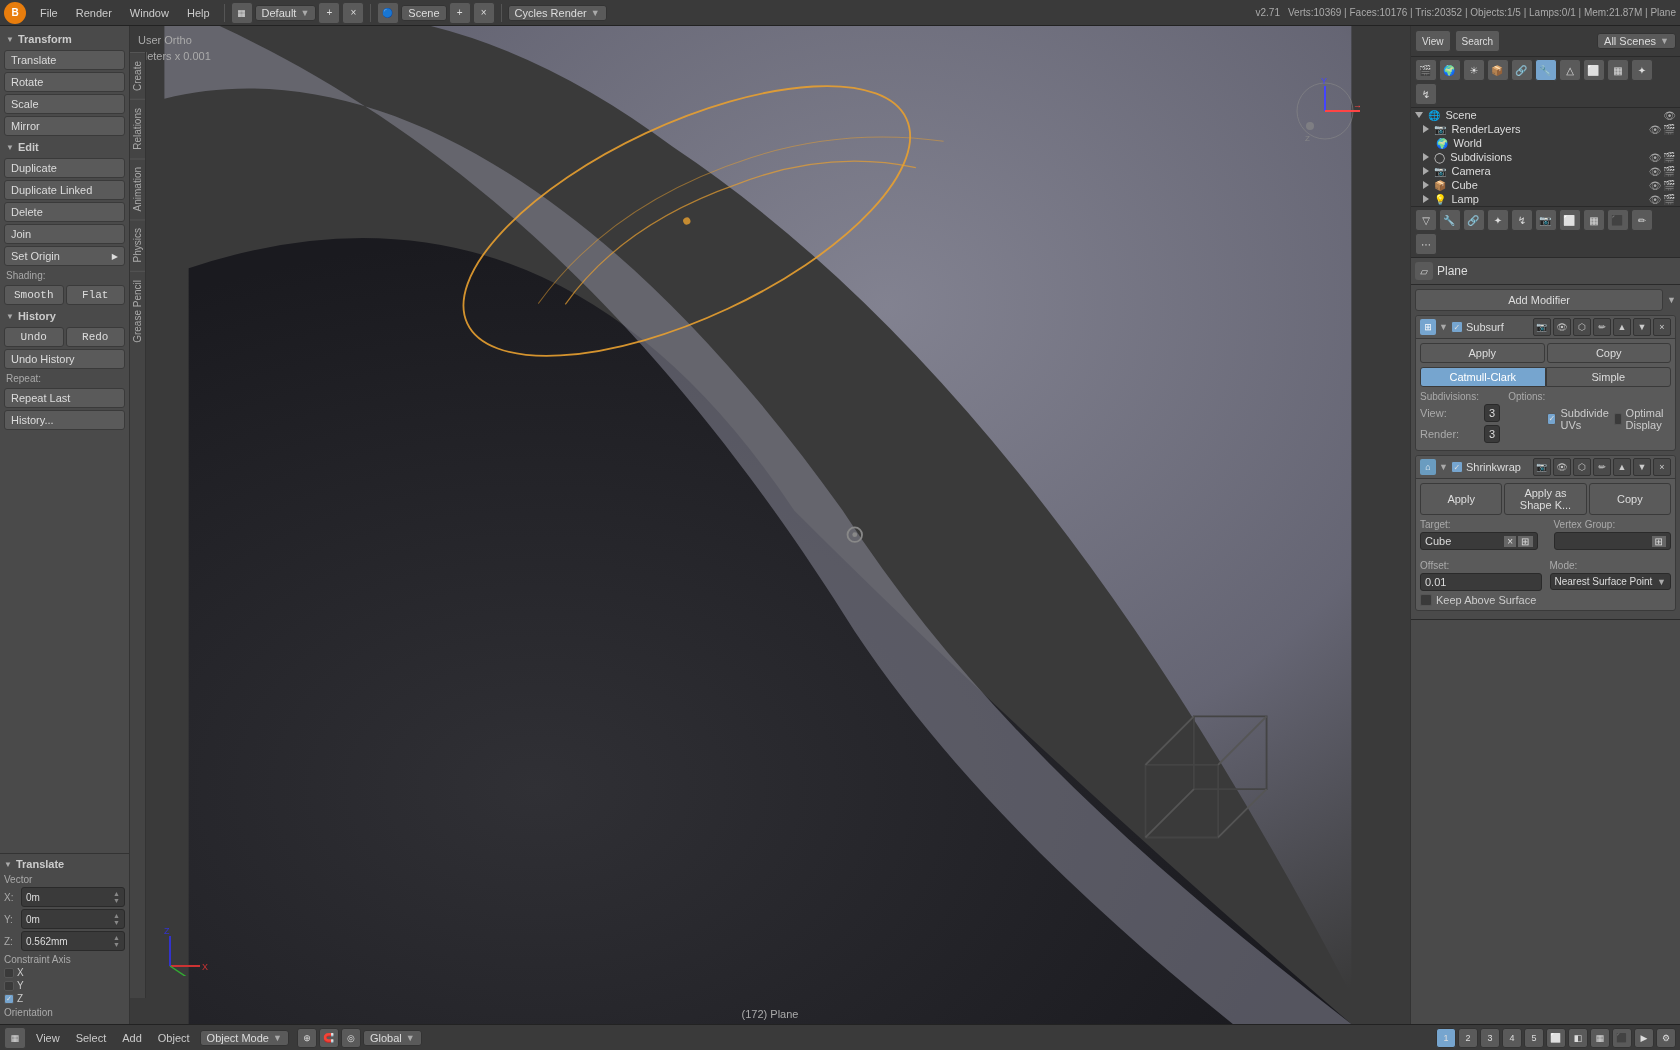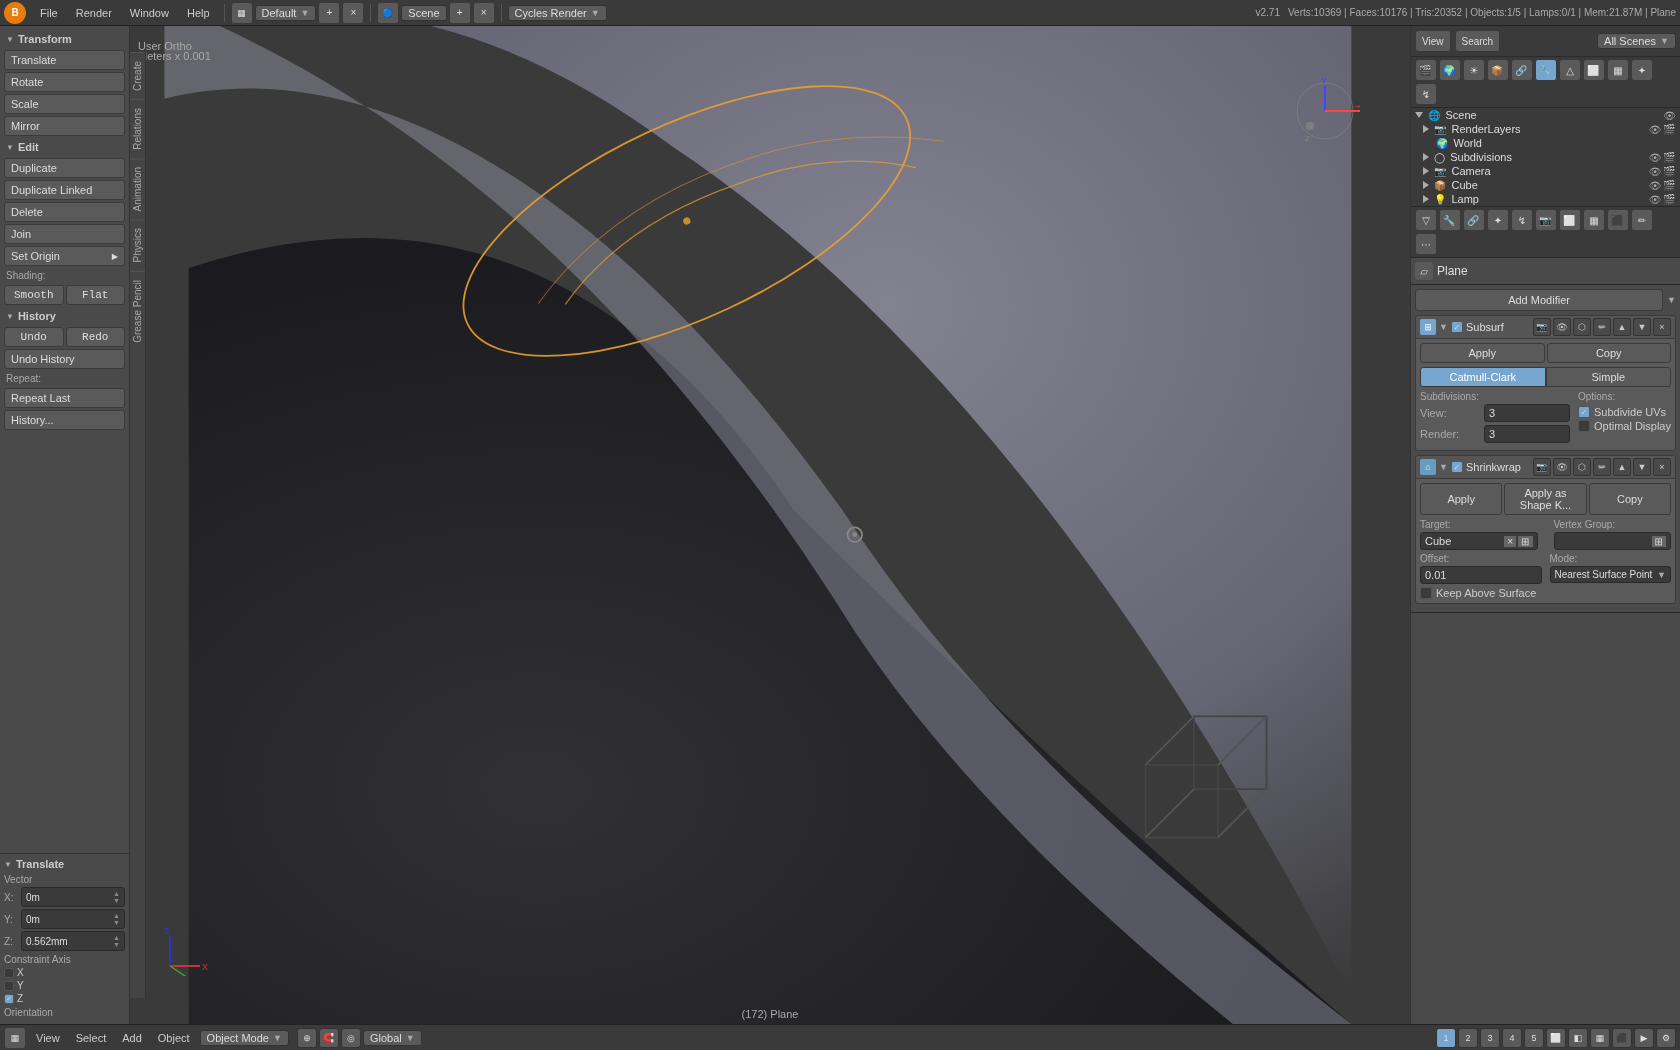--- a/index.html
+++ b/index.html
@@ -137,21 +137,21 @@
     
     #viewport {
       flex: 1;
       position: relative;
       overflow: hidden;
       background: #3a3a3a;
     }
     .viewport-label {
       position: absolute;
       top: 8px; left: 8px;
-      color: #aaa; font-size: 11px; margin-top: 6px;
+      color: #aaa; font-size: 11px;
     }
     .viewport-sublabel {
       position: absolute;
       top: 24px; left: 8px;
       color: #aaa; font-size: 11px;
     }
 
     
     .axis-indicator {
       position: absolute;
@@ -312,21 +312,21 @@
     .mod-field-value {
       flex: 1;
       background: #3a3a3a;
       border: 1px solid #2a2a2a;
       border-radius: 3px;
       padding: 2px 4px;
       color: #ddd;
       font-size: 11px;
     }
     .mod-options {
-      display: flex; flex-direction: column; gap: 2px;
+      display: flex; flex-direction: row; gap: 2px;
     }
     .mod-option-row {
       display: flex; align-items: center; gap: 4px;
     }
     .mod-checkbox {
       width: 12px; height: 12px;
       background: #3a3a3a;
       border: 1px solid #555;
       border-radius: 2px;
       display: flex; align-items: center; justify-content: center;
@@ -865,21 +865,21 @@
               <div class="mod-action-icon">×</div>
             </div>
           </div>
           <div class="mod-body">
             <div class="mod-btn-row">
               <button class="mod-btn">Apply</button>
               <button class="mod-btn">Apply as Shape K...</button>
               <button class="mod-btn">Copy</button>
             </div>
 
-            <div style="display:flex;gap:16px;margin-bottom:3px;">
+            <div style="display:flex;gap:16px;margin-bottom:10px;">
               <div style="flex:1;">
                 <div style="font-size:10px;color:#aaa;margin-bottom:2px;">Target:</div>
                 <div class="target-field">
                   <span>Cube</span>
                   <div style="display:flex;gap:2px;">
                     <button class="target-x-btn">×</button>
                     <button class="target-x-btn">⊞</button>
                   </div>
                 </div>
               </div>

